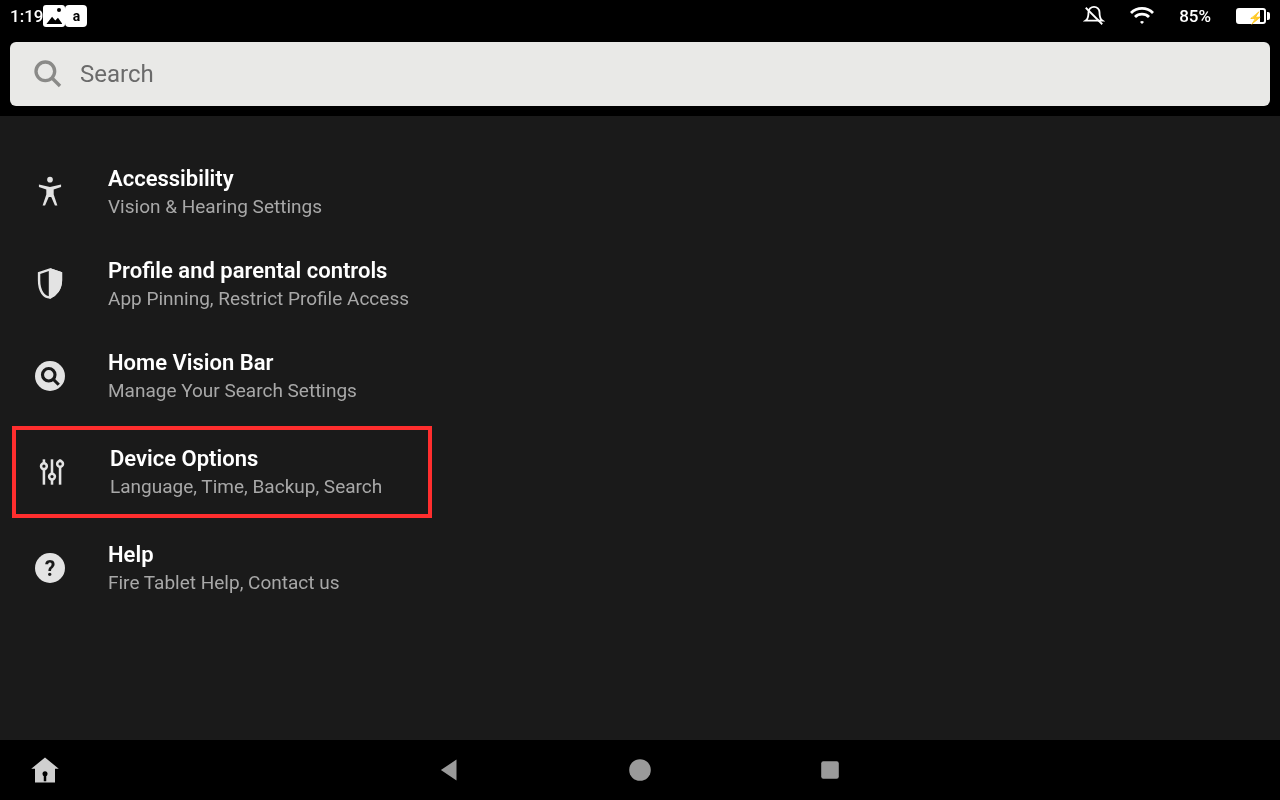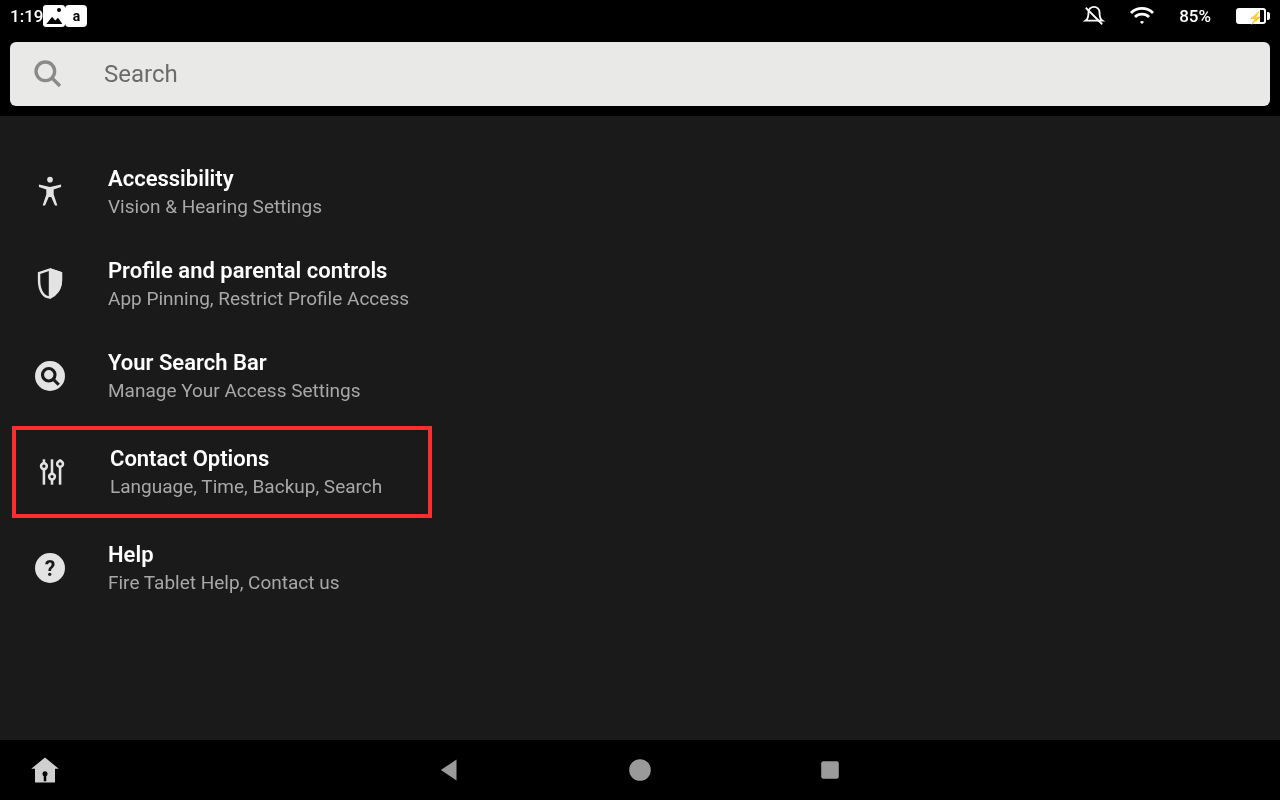--- a/index.html
+++ b/index.html
@@ -15,21 +15,21 @@
   .status-photo-icon::after { content:""; position:absolute; top:3px; right:4px; width:4px; height:4px; border-radius:50%; background:#000; }
 
   .battery { display:flex; align-items:center; position:relative; }
   .battery-body { width:30px; height:16px; border:2px solid #fff; border-radius:3px; position:relative; }
   .battery-fill { position:absolute; left:0; top:0; bottom:0; width:85%; background:#fff; }
   .battery-tip { width:3px; height:8px; background:#fff; margin-left:1px; border-radius:0 2px 2px 0; }
   .battery-bolt { position:absolute; left:10px; top:1px; font-size:12px; color:#000; z-index:2; }
 
   
   .search-wrap { padding:10px; background:#000; }
-  .search-bar { height:64px; background:#e9e9e7; border-radius:6px; display:flex; align-items:center; padding:0 22px; gap:40px; }
+  .search-bar { height:64px; background:#e9e9e7; border-radius:6px; display:flex; align-items:center; padding:0 22px; gap:16px; }
   .search-bar input { border:0; background:transparent; font-size:24px; color:#5a5a5a; width:100%; outline:none; }
   .search-bar input::placeholder { color:#6b6b6b; }
 
   
   .content { background:#1a1a1a; height:calc(800px - 32px - 84px - 60px); padding-top:30px; }
   .item { display:flex; align-items:center; gap:38px; padding:20px 30px; cursor:pointer; }
   .item-icon { width:40px; display:flex; align-items:center; justify-content:center; }
   .item-text .title { font-size:22px; font-weight:600; color:#fff; }
   .item-text .sub   { font-size:19px; color:#a8a8a8; margin-top:4px; }
   .highlight { border:4px solid #ff2e2e; margin:4px 12px; padding:16px 16px; width:420px; }
@@ -116,38 +116,38 @@
 
   <div class="item">
     <div class="item-icon">
       <svg width="30" height="30" viewBox="0 0 24 24">
         <circle cx="12" cy="12" r="12" fill="#e3e3e3"></circle>
         <circle cx="11" cy="11" r="5" fill="none" stroke="#1a1a1a" stroke-width="2.5"></circle>
         <line x1="15" y1="15" x2="19" y2="19" stroke="#1a1a1a" stroke-width="2.5"></line>
       </svg>
     </div>
     <div class="item-text">
-      <div class="title">Your Search Bar</div>
-      <div class="sub">Manage Your Access Settings</div>
+      <div class="title">Home Vision Bar</div>
+      <div class="sub">Manage Your Search Settings</div>
     </div>
   </div>
 
   <div class="item highlight">
     <div class="item-icon">
       <svg width="28" height="30" viewBox="0 0 24 26" fill="none" stroke="#e3e3e3" stroke-width="2.2">
         <line x1="5" y1="2" x2="5" y2="24"></line>
           <circle cx="5" cy="8" r="2.5" fill="#1a1a1a"></circle>
         <line x1="12" y1="2" x2="12" y2="24"></line>
           <circle cx="12" cy="17" r="2.5" fill="#1a1a1a"></circle>
         <line x1="19" y1="2" x2="19" y2="24"></line>
           <circle cx="19" cy="6" r="2.5" fill="#1a1a1a"></circle>
       </svg>
     </div>
     <div class="item-text">
-      <div class="title">Contact Options</div>
+      <div class="title">Device Options</div>
       <div class="sub">Language, Time, Backup, Search</div>
     </div>
   </div>
 
   <div class="item">
     <div class="item-icon">
       <svg width="30" height="30" viewBox="0 0 24 24">
         <circle cx="12" cy="12" r="12" fill="#e3e3e3"></circle>
         <text x="12" y="18" text-anchor="middle" font-size="17" font-weight="700" fill="#1a1a1a">?</text>
       </svg>

